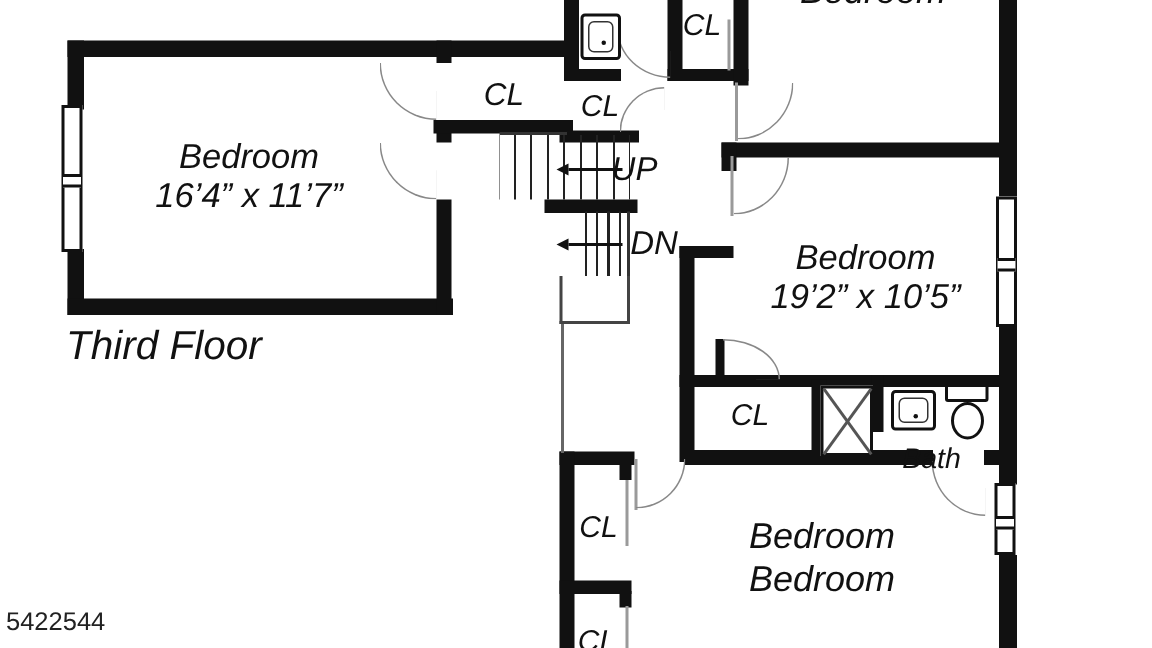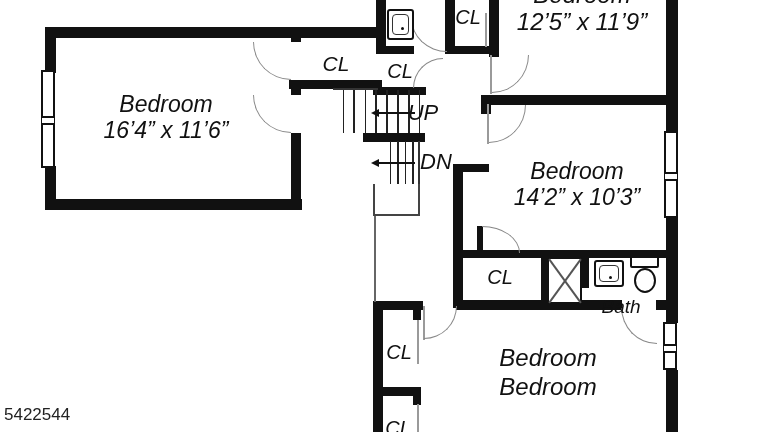--- a/index.html
+++ b/index.html
@@ -108,44 +108,44 @@
   </div>
   <div class="fix" style="left:594px;top:260px;width:30px;height:27px;border-radius:3px">
     <div class="sink-in"></div>
     <div class="dot" style="left:13px;top:14px"></div>
   </div>
   <div class="fix" style="left:630px;top:256px;width:29px;height:12px;border-radius:2px"></div>
   <div class="fix" style="left:634px;top:268px;width:22px;height:25px;border-radius:50%"></div>
 
   <div class="lbl" style="left:60px;top:91px;width:212px;font-size:23px;line-height:26px">
     <div>Bedroom</div>
-    <div>16’4” x 11’6”</div>
+    <div>16’4” x 11’7”</div>
   </div>
 
   <div class="lbl" style="left:482px;top:-19px;width:200px;font-size:24px;line-height:27px">
     <div>Bedroom</div>
-    <div>12’5” x 11’9”</div>
   </div>
 
   <div class="lbl" style="left:471px;top:158px;width:212px;font-size:23px;line-height:26px">
     <div>Bedroom</div>
-    <div>14’2” x 10’3”</div>
+    <div>19’2” x 10’5”</div>
   </div>
 
   <div class="lbl" style="left:448px;top:343px;width:200px;font-size:24px;line-height:29px">
     <div>Bedroom</div>
     <div>Bedroom</div>
   </div>
 
   <div class="lbl" style="left:316px;top:52px;width:40px;font-size:21px">CL</div>
   <div class="lbl" style="left:384px;top:60px;width:32px;font-size:20px">CL</div>
   <div class="lbl" style="left:450px;top:6px;width:36px;font-size:20px">CL</div>
   <div class="lbl" style="left:484px;top:266px;width:32px;font-size:20px">CL</div>
   <div class="lbl" style="left:383px;top:341px;width:32px;font-size:20px">CL</div>
   <div class="lbl" style="left:382px;top:417px;width:32px;font-size:20px">CL</div>
 
   <div class="lbl" style="left:405px;top:100px;width:36px;font-size:22px">UP</div>
   <div class="lbl" style="left:418px;top:149px;width:36px;font-size:22px">DN</div>
   <div class="lbl" style="left:594px;top:296px;width:54px;font-size:19px">Bath</div>
 
+  <div class="lbl" style="left:44px;top:215px;width:200px;font-size:27px;text-align:left">Third Floor</div>
   <div style="position:absolute;left:4px;top:405px;font-size:17px;color:#222">5422544</div>
 
 </div>
 
 </body></html>

